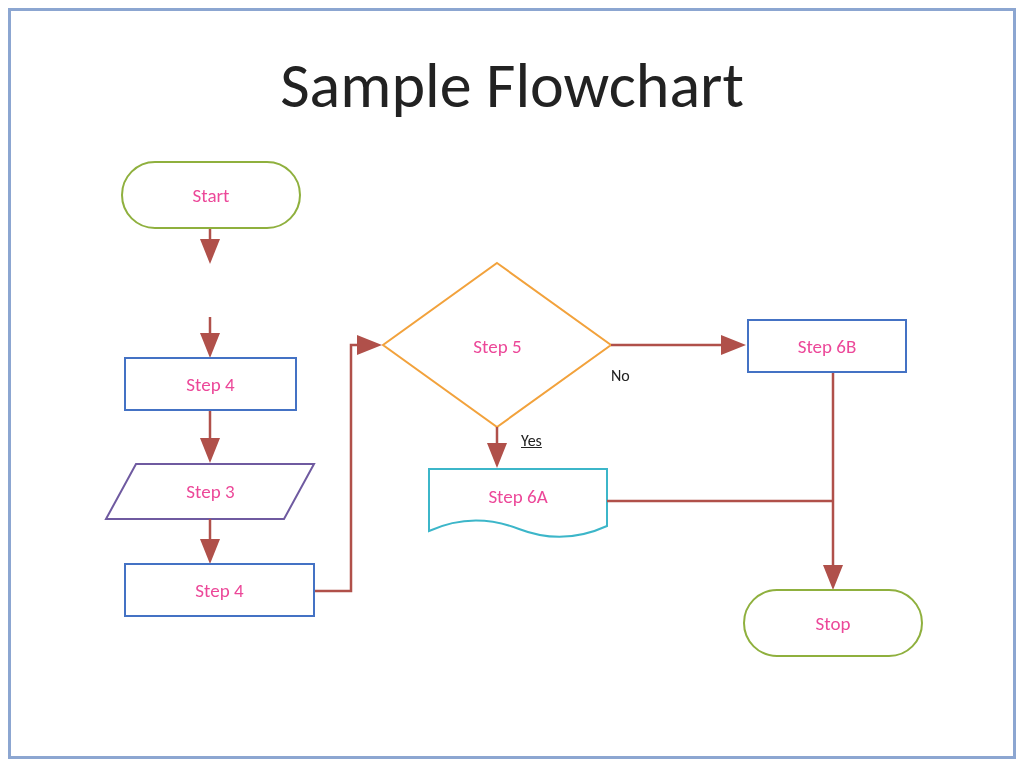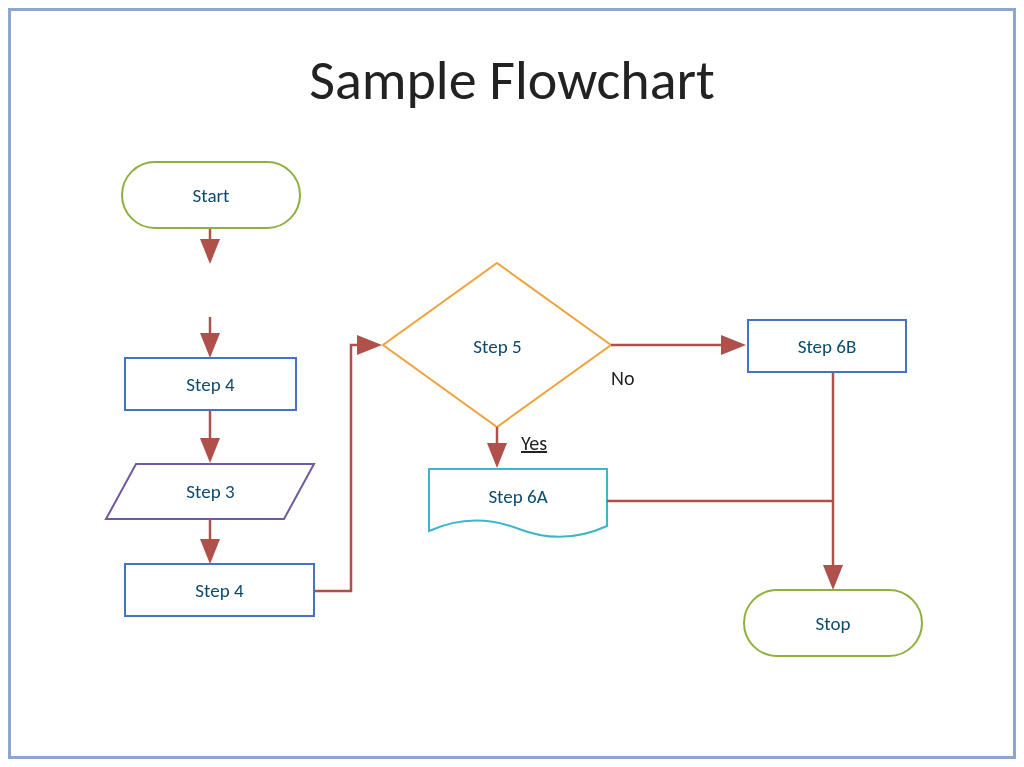--- a/index.html
+++ b/index.html
@@ -18,45 +18,45 @@
       height: 751px;
       border: 3px solid #8CA6D1;
       background: #fff;
     }
     .title {
       position: absolute;
       top: 35px;
       left: 0;
       width: 100%;
       text-align: center;
-      font-size: 56px;
+      font-size: 64px;
       font-weight: 400;
       color: #222;
     }
     .shape {
       position: absolute;
       display: flex;
       align-items: center;
       justify-content: center;
       font-size: 19px;
       font-weight: 500;
-      color: #0c4a6e;
+      color: #ec4899;
     }
     .terminator {
       border: 2px solid #8FB03E;
       border-radius: 40px;
       background: #fff;
     }
     .process {
       border: 2px solid #4472C4;
       background: #fff;
     }
     .label {
       position: absolute;
-      font-size: 20px;
+      font-size: 16px;
       color: #222;
     }
     svg.flowsvg {
       position: absolute;
       top: 0;
       left: 0;
       width: 1008px;
       height: 751px;
       pointer-events: none;
     }

